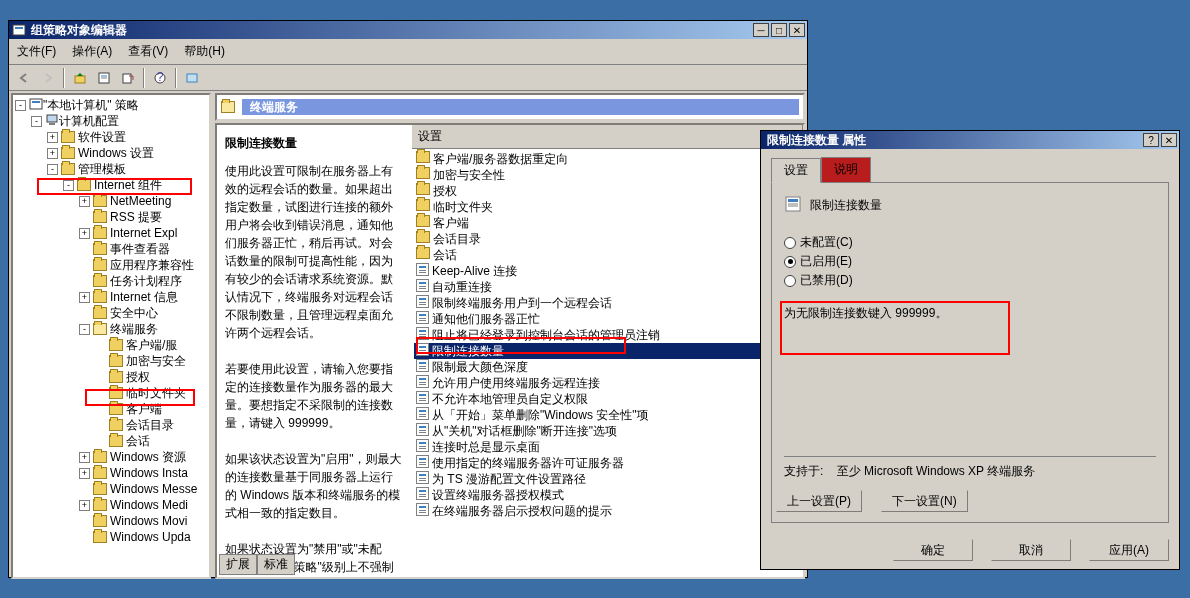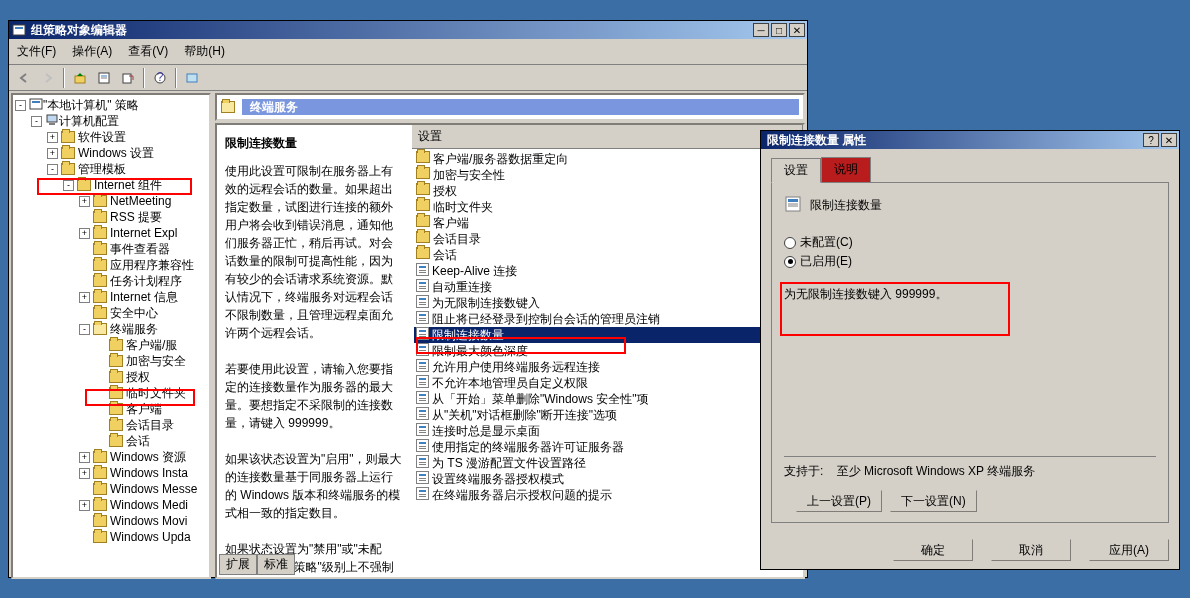--- a/index.html
+++ b/index.html
@@ -55,21 +55,21 @@
 .tab-content { border: 1px solid #808080; border-top: none; padding: 12px; height: 340px; background: #d4d0c8; position: relative; }
 .dlg-icon-row { display: flex; align-items: center; gap: 8px; margin-bottom: 18px; }
 .radio-row { display: flex; align-items: center; gap: 4px; margin: 2px 0; text-align: center; }
 .radio { width: 12px; height: 12px; border-radius: 50%; border: 1px solid #404040; background: #fff; display: inline-flex; align-items: center; justify-content: center; }
 .radio .dot { width: 5px; height: 5px; background: #000; border-radius: 50%; }
 .spin-input { display: inline-flex; border: 2px inset #d4d0c8; background: #fff; height: 20px; }
 .spin-input input { width: 40px; border: none; padding: 0 4px; font-size: 12px; outline: none; }
 .spin-btns { display: flex; flex-direction: column; }
 .spin-btns button { width: 16px; height: 10px; font-size: 7px; line-height: 1; border: 1px outset #d4d0c8; background: #d4d0c8; padding: 0; }
 .dlg-support { position: absolute; bottom: 42px; left: 12px; right: 12px; border-top: 1px solid #808080; padding-top: 6px; }
-.dlg-navbtns { position: absolute; bottom: 10px; left: 24px; display: flex; gap: 8px; }
+.dlg-navbtns { position: absolute; bottom: 10px; left: 4px; display: flex; gap: 19px; }
 .btn { min-width: 80px; height: 22px; border: 1px outset #d4d0c8; background: #d4d0c8; padding: 0 10px; }
 .dlg-footer { position: absolute; bottom: 8px; right: 10px; display: flex; gap: 18px; }
 </style>
 </head>
 <body>
 
 <div class="gpedit-window">
   <div class="titlebar">
     <span class="icon-slot">
       <svg width="14" height="14" viewBox="0 0 14 14">
@@ -367,21 +367,25 @@
               <div class="list-row">
                 <span class="policy-icon"></span>
                 <span>Keep-Alive 连接</span>
               </div>
               <div class="list-row">
                 <span class="policy-icon"></span>
                 <span>自动重连接</span>
               </div>
               <div class="list-row">
                 <span class="policy-icon"></span>
-                <span>为无限制连接数键入</span>
+                <span>限制终端服务用户到一个远程会话</span>
+              </div>
+              <div class="list-row">
+                <span class="policy-icon"></span>
+                <span>通知他们服务器正忙</span>
               </div>
               <div class="list-row">
                 <span class="policy-icon"></span>
                 <span>阻止将已经登录到控制台会话的管理员注销</span>
               </div>
               <div class="list-row selected">
                 <span class="policy-icon"></span>
                 <span>限制连接数量</span>
               </div>
               <div class="list-row">
@@ -462,20 +466,24 @@
       <div class="radio-row">
           <span class="radio"></span>
           <span>未配置(C)</span>
         </div>
       <div class="radio-row">
           <span class="radio">
             <span class="dot"></span>
           </span>
           <span>已启用(E)</span>
         </div>
+      <div class="radio-row">
+          <span class="radio"></span>
+          <span>已禁用(D)</span>
+        </div>
 
       <div style="margin-top:16px; position:relative;">
         <div class="red-box" style="left:-4px; top:-4px; width:230px; height:54px;"></div>
         <div style="margin-top:8px;">为无限制连接数键入 999999。</div>
       </div>
 
       <div class="dlg-support">
         <span>支持于:</span>
         &nbsp;&nbsp;
         <span>至少 Microsoft Windows XP 终端服务</span>

